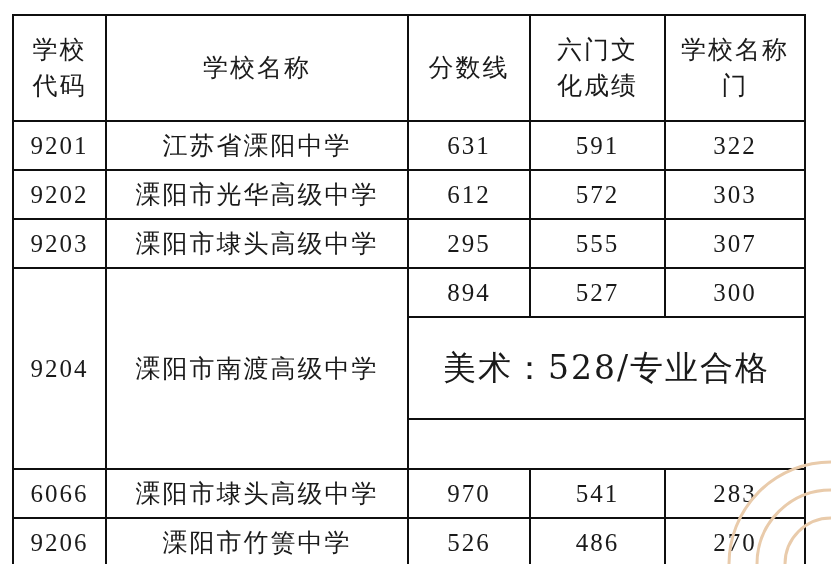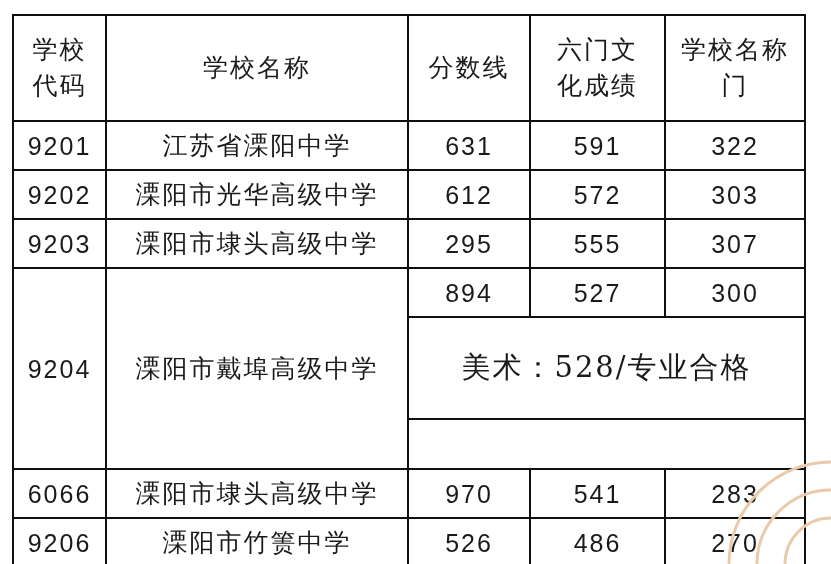--- a/index.html
+++ b/index.html
@@ -63,33 +63,33 @@
   }
   .hdr-cell .l1, .hdr-cell .l2 { display: block; }
 
   .row-cell {
     font-size: 25px;
     height: 47px;
     line-height: 30px;
     padding: 3px 4px;
   }
   .num-cell {
-    font-family: Liberation Sans, sans-serif;
+    font-family: Liberation Serif, serif;
     letter-spacing: 1px;
   }
   .name-cell {
     letter-spacing: 3px;
   }
 
   .tall-code, .tall-name {
     height: 152px;
     margin-top: 13px;
   }
   .art-cell {
-    font-size: 29px;
+    font-size: 33px;
     height: 100px;
     letter-spacing: 3px;
   }
   .blank-cell {
     height: 48px;
   }
 </style>
 </head>
 <body>
 
@@ -142,21 +142,21 @@
       <tr>
         <td class="row-cell num-cell">9203</td>
         <td class="row-cell name-cell">溧阳市埭头高级中学</td>
         <td class="row-cell num-cell">295</td>
         <td class="row-cell num-cell">555</td>
         <td class="row-cell num-cell">307</td>
       </tr>
 
       <tr>
         <td class="row-cell num-cell tall-code" rowspan="3">9204</td>
-        <td class="row-cell name-cell tall-name" rowspan="3">溧阳市戴埠高级中学</td>
+        <td class="row-cell name-cell tall-name" rowspan="3">溧阳市南渡高级中学</td>
         <td class="row-cell num-cell">894</td>
         <td class="row-cell num-cell">527</td>
         <td class="row-cell num-cell">300</td>
       </tr>
       <tr>
         <td class="art-cell" colspan="3">美术：528/专业合格</td>
       </tr>
       <tr>
         <td class="blank-cell" colspan="3"></td>
       </tr>

